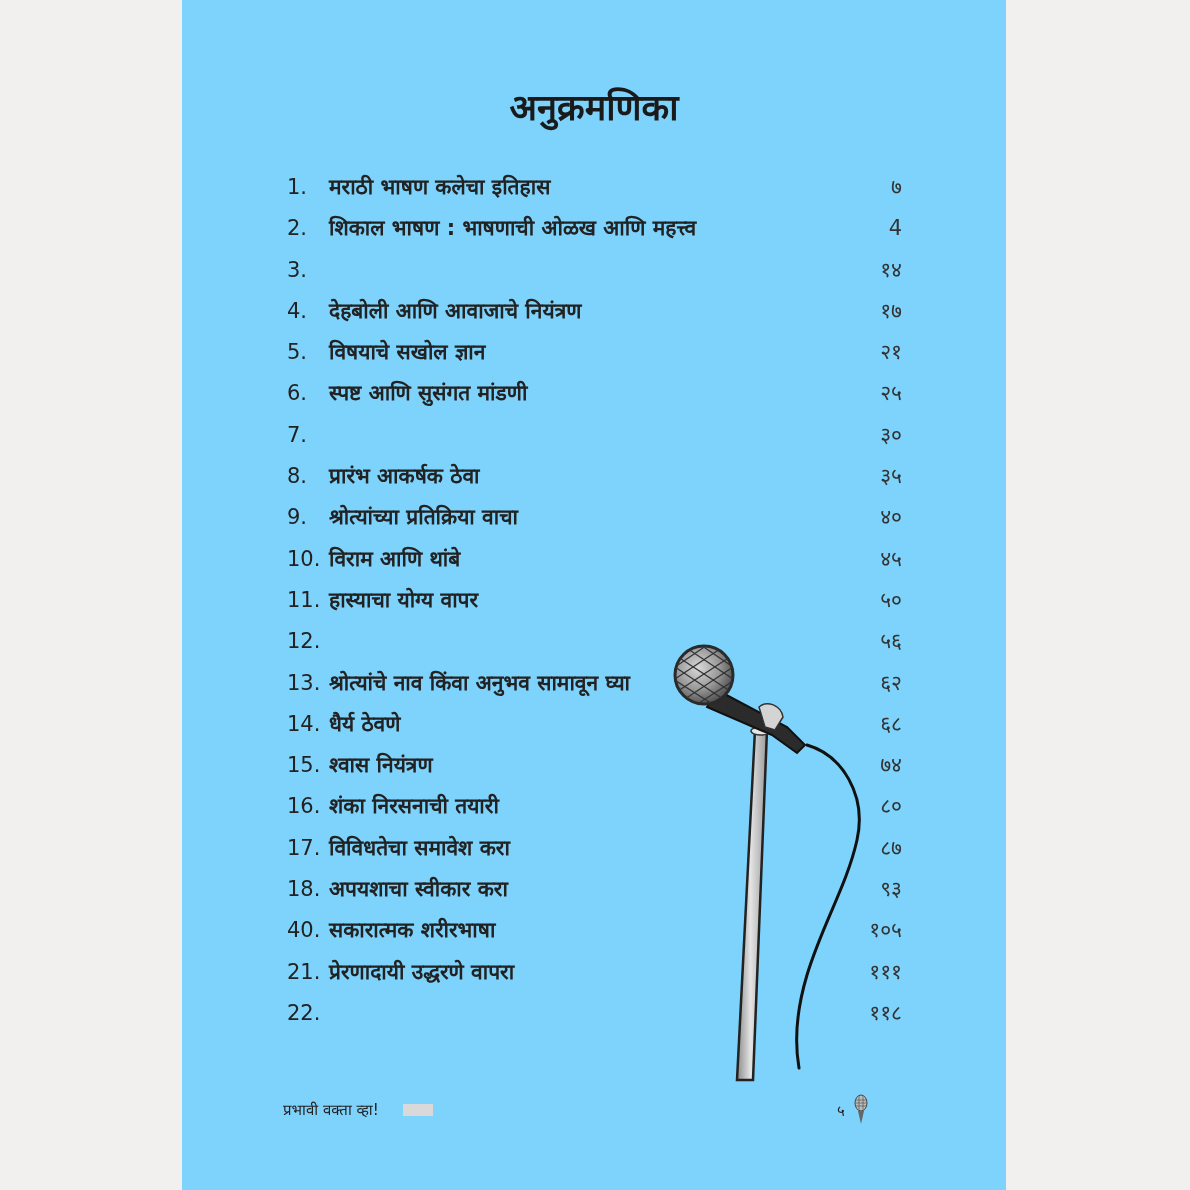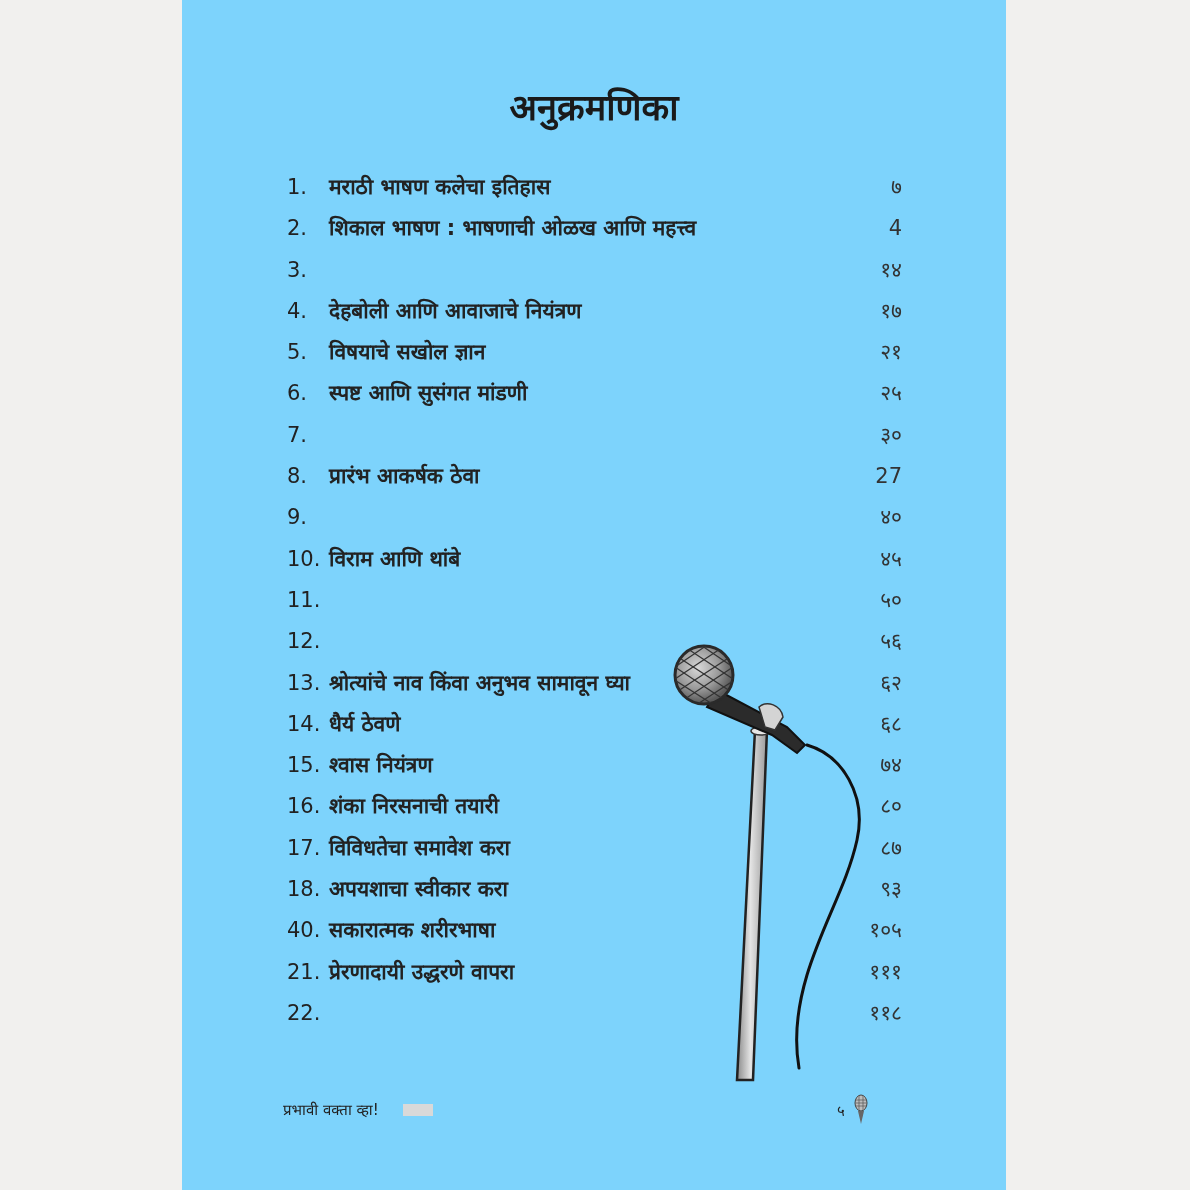--- a/index.html
+++ b/index.html
@@ -139,33 +139,35 @@
         <span class="toc-title">स्पष्ट आणि सुसंगत मांडणी</span>
         <span class="toc-page">२५</span>
       </li>
     <li class="toc-row">
         <span class="toc-num">7.</span>
         <span class="toc-page">३०</span>
       </li>
     <li class="toc-row">
         <span class="toc-num">8.</span>
         <span class="toc-title">प्रारंभ आकर्षक ठेवा</span>
-        <span class="toc-page">27</span>
+        <span class="toc-page">३५</span>
       </li>
     <li class="toc-row">
         <span class="toc-num">9.</span>
+        <span class="toc-title">श्रोत्यांच्या प्रतिक्रिया वाचा</span>
         <span class="toc-page">४०</span>
       </li>
     <li class="toc-row">
         <span class="toc-num">10.</span>
         <span class="toc-title">विराम आणि थांबे</span>
         <span class="toc-page">४५</span>
       </li>
     <li class="toc-row">
         <span class="toc-num">11.</span>
+        <span class="toc-title">हास्याचा योग्य वापर</span>
         <span class="toc-page">५०</span>
       </li>
     <li class="toc-row">
         <span class="toc-num">12.</span>
         <span class="toc-page">५६</span>
       </li>
     <li class="toc-row">
         <span class="toc-num">13.</span>
         <span class="toc-title">श्रोत्यांचे नाव किंवा अनुभव सामावून घ्या</span>
         <span class="toc-page">६२</span>

